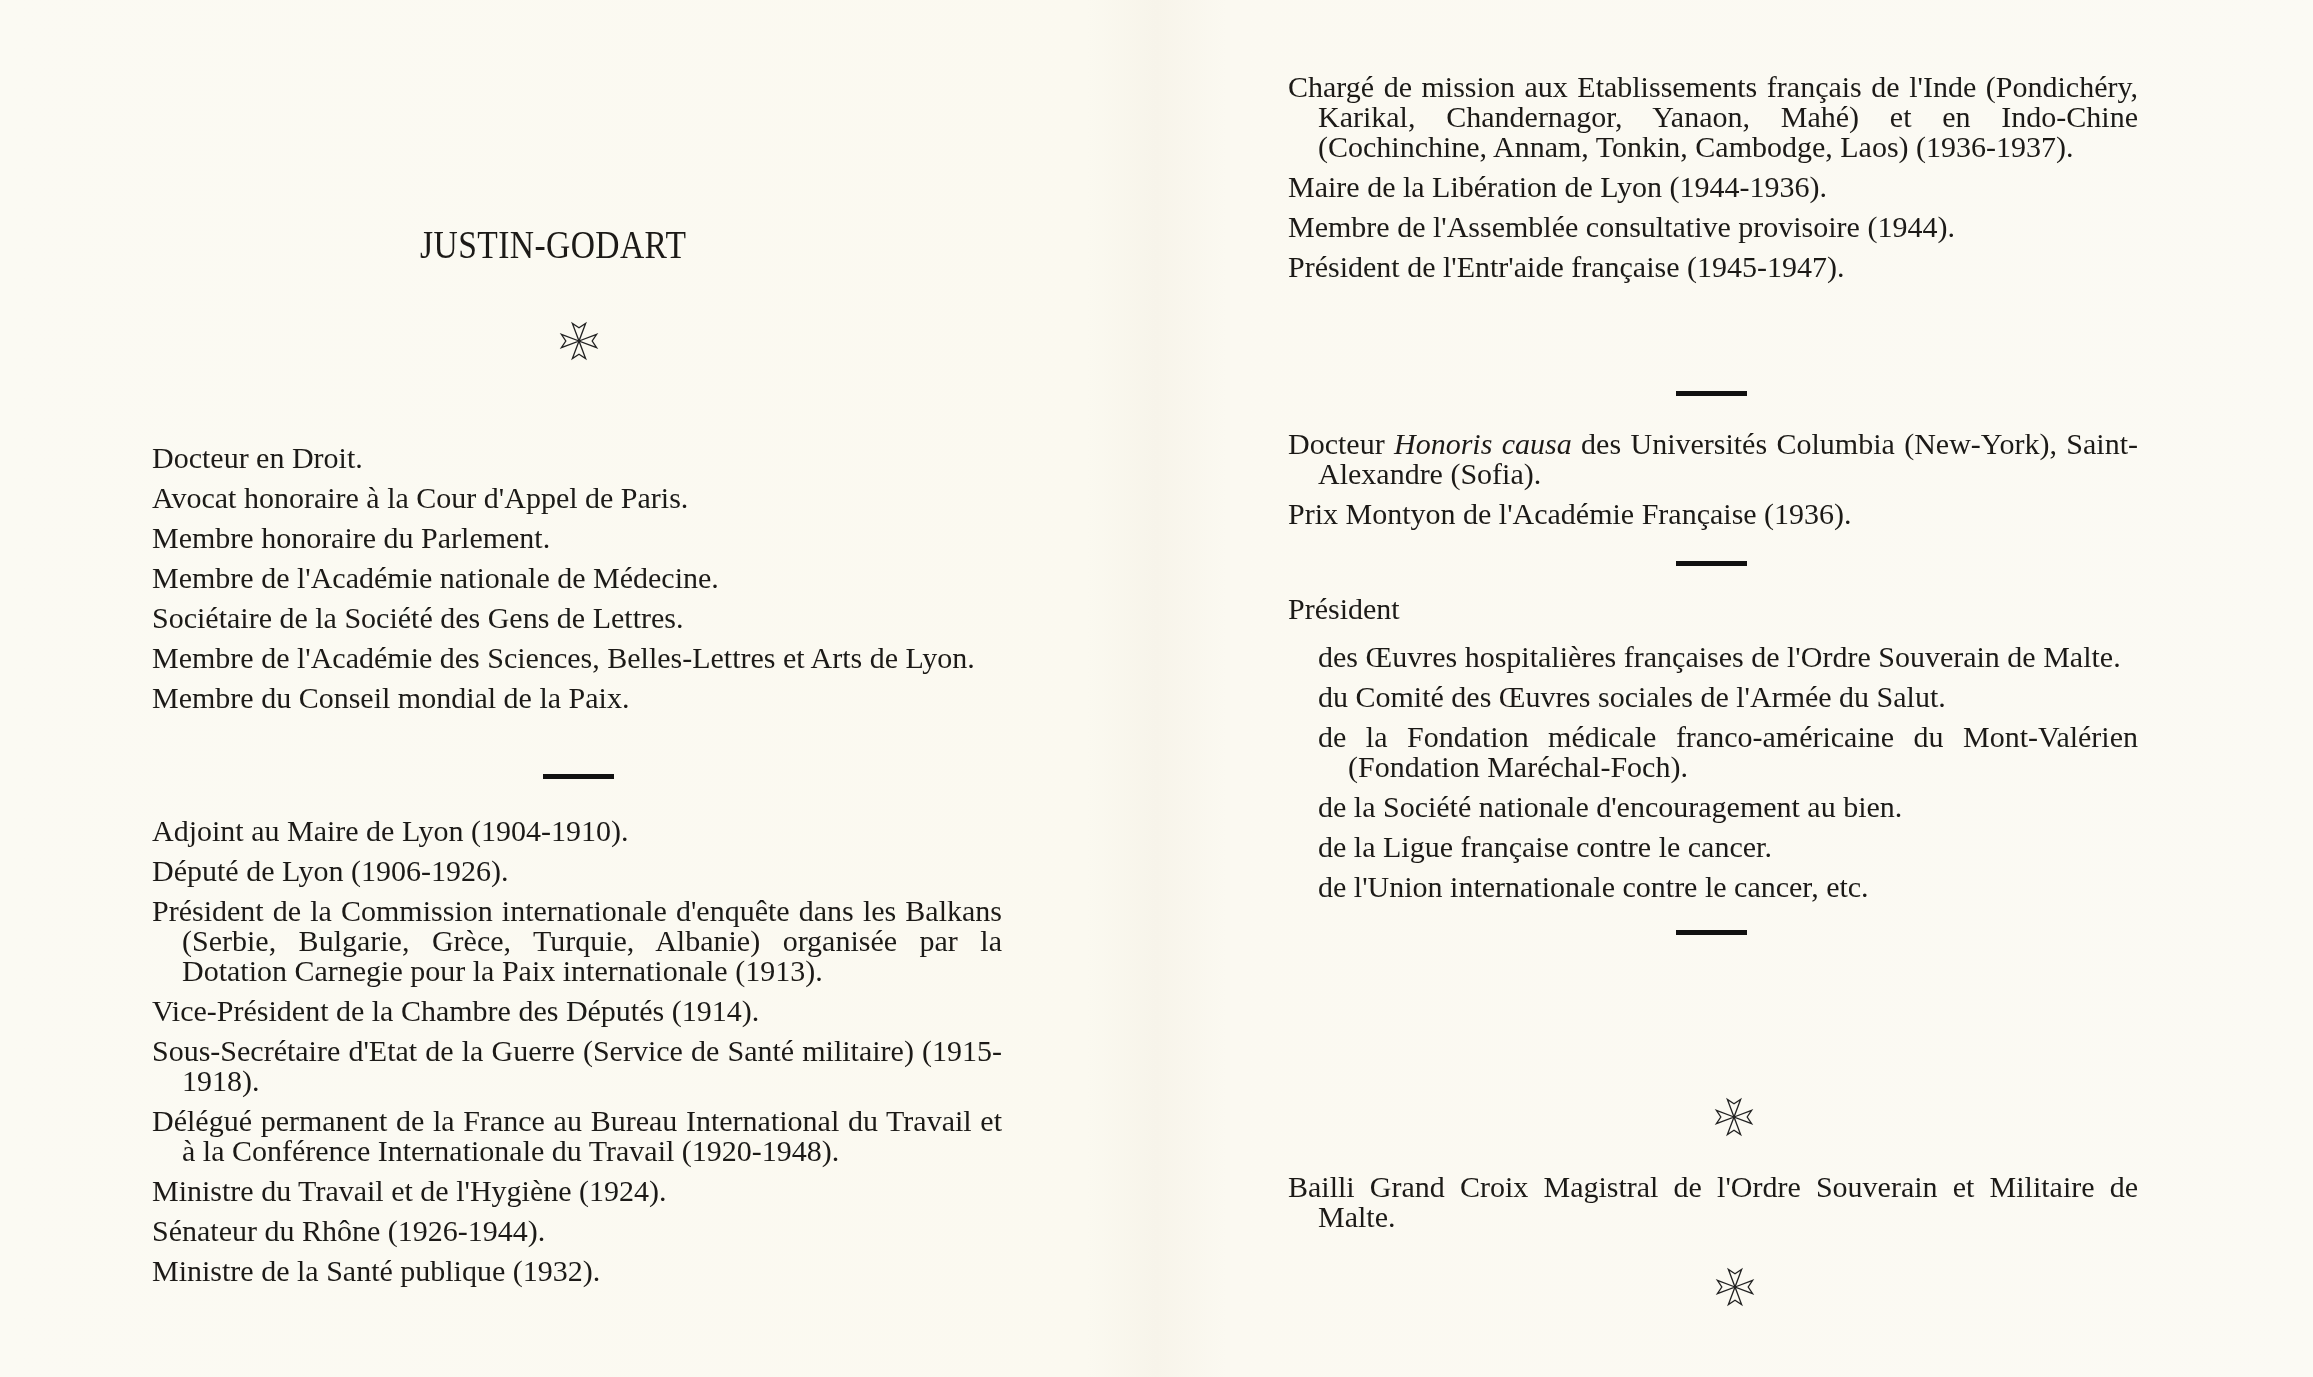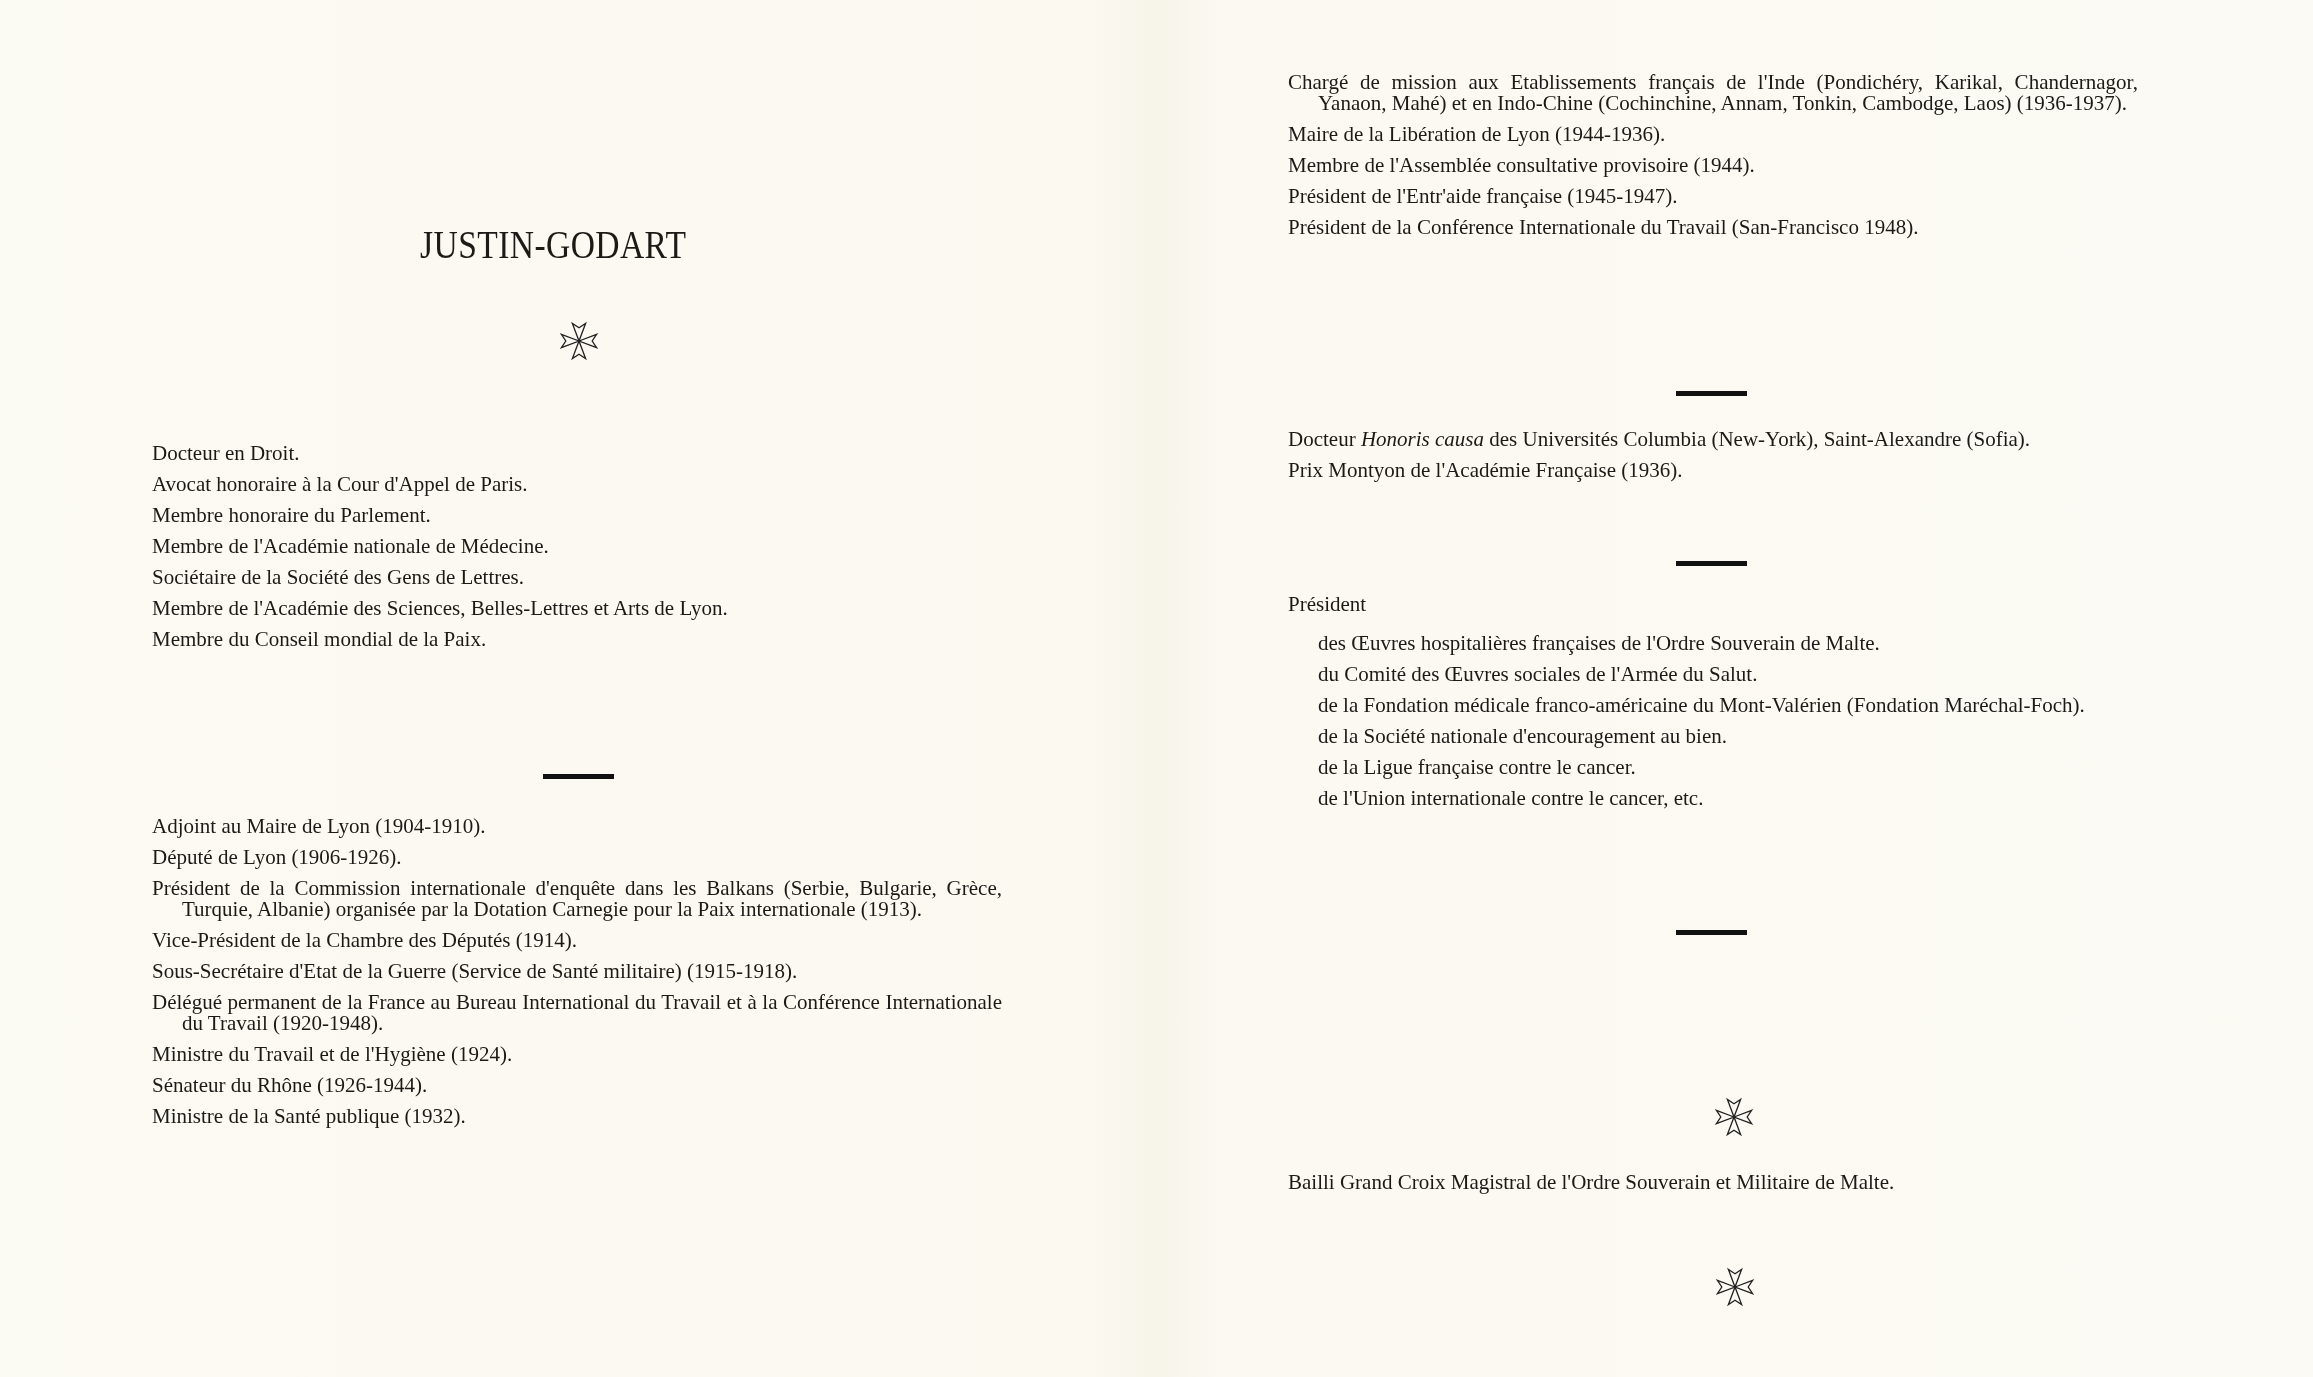--- a/index.html
+++ b/index.html
@@ -19,21 +19,21 @@
       position: absolute; left: 420px; top: 222px;
       font-size: 39px; letter-spacing: 0.5px; font-weight: normal;
       transform: scaleX(0.86); transform-origin: left top;
       white-space: nowrap;
     }
     .cross { position: absolute; width: 44px; height: 46px; }
     .cross svg { width: 100%; height: 100%; display: block; }
 
     .rule { position: absolute; height: 5px; background: #111; width: 71px; }
 
-    .block { position: absolute; font-size: 21px; line-height: 1.0; }
+    .block { position: absolute; font-size: 30px; line-height: 1.0; }
     .entry { margin: 0 0 10px 0; padding-left: 30px; text-indent: -30px;
       text-align: justify; text-align-last: left; }
     .sub { padding-left: 60px; text-indent: -30px; }
     .plain { padding-left: 0; text-indent: 0; margin-bottom: 18px; }
     em { font-style: italic; }
   </style>
 </head>
 <body>
 
 <div class="spread">
@@ -76,21 +76,20 @@
       <div class="entry">Ministre de la Santé publique (1932).</div>
     </div>
   </div>
 
   <div class="page page-right">
     <div class="block" style="left:132px; top:72px; width:850px;">
       <div class="entry">Chargé de mission aux Etablissements français de l'Inde (Pondichéry, Karikal, Chandernagor, Yanaon, Mahé) et en Indo-Chine (Cochinchine, Annam, Tonkin, Cambodge, Laos) (1936-1937).</div>
       <div class="entry">Maire de la Libération de Lyon (1944-1936).</div>
       <div class="entry">Membre de l'Assemblée consultative provisoire (1944).</div>
       <div class="entry">Président de l'Entr'aide française (1945-1947).</div>
-      <div class="entry">Président de la Conférence Internationale du Travail (San-Francisco 1948).</div>
     </div>
 
     <div class="rule" style="left:520px; top:391px;"></div>
 
     <div class="block" style="left:132px; top:429px; width:850px;">
       <div class="entry"><span>Docteur </span><em>Honoris causa</em><span> des Universités Columbia (New-York), Saint-Alexandre (Sofia).</span></div>
       <div class="entry">Prix Montyon de l'Académie Française (1936).</div>
     </div>
 
     <div class="rule" style="left:520px; top:561px;"></div>

